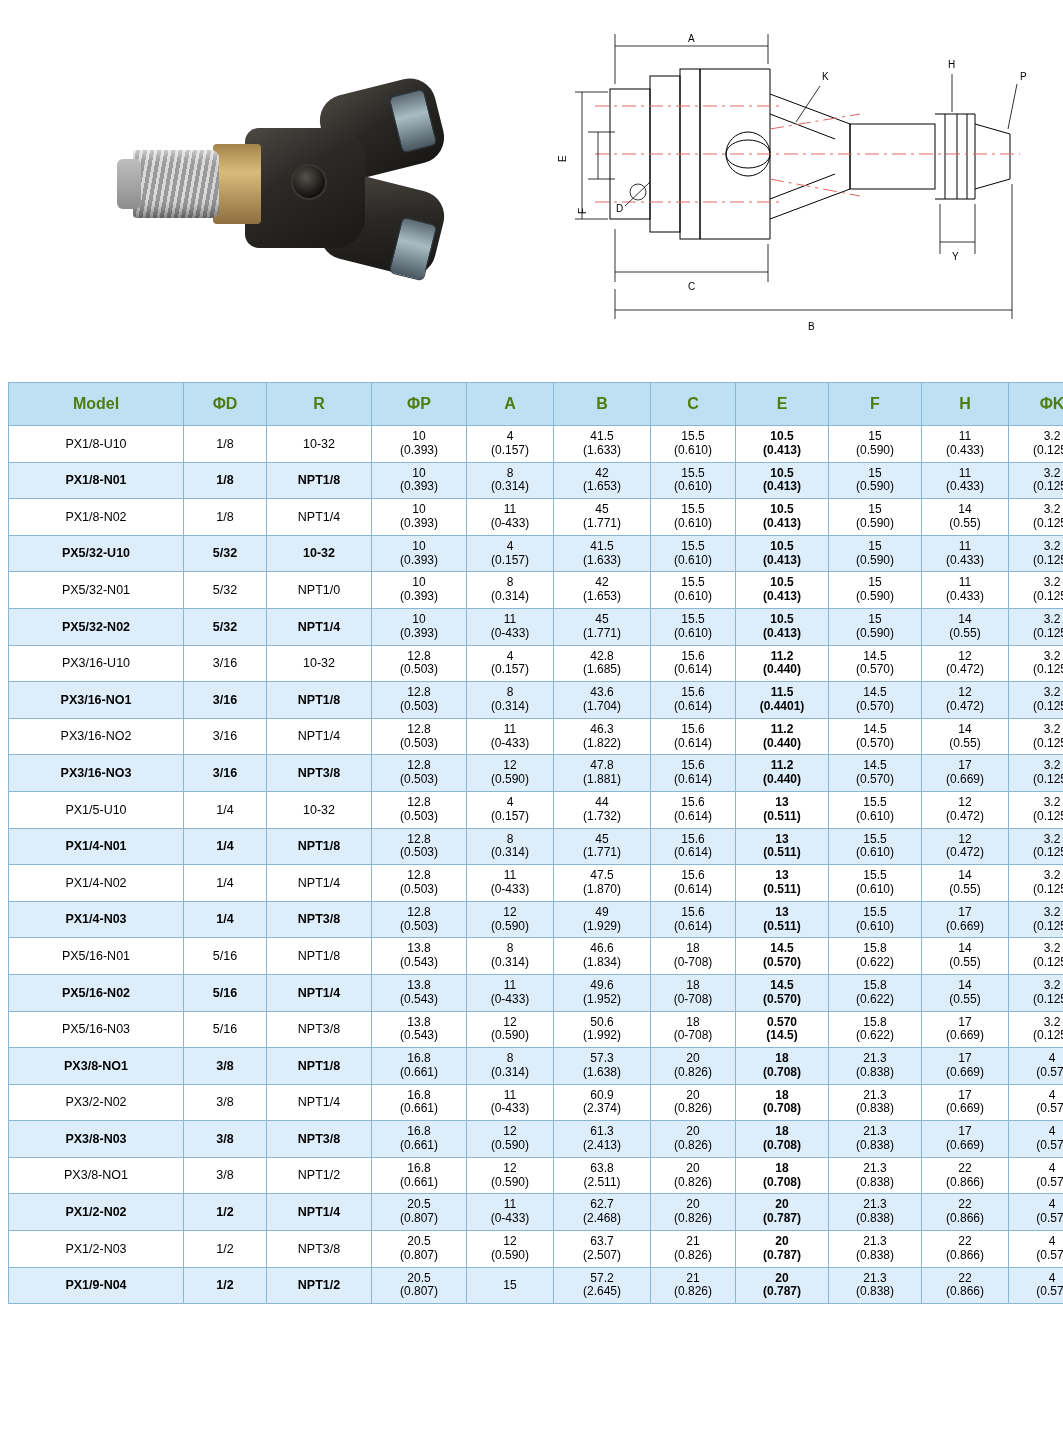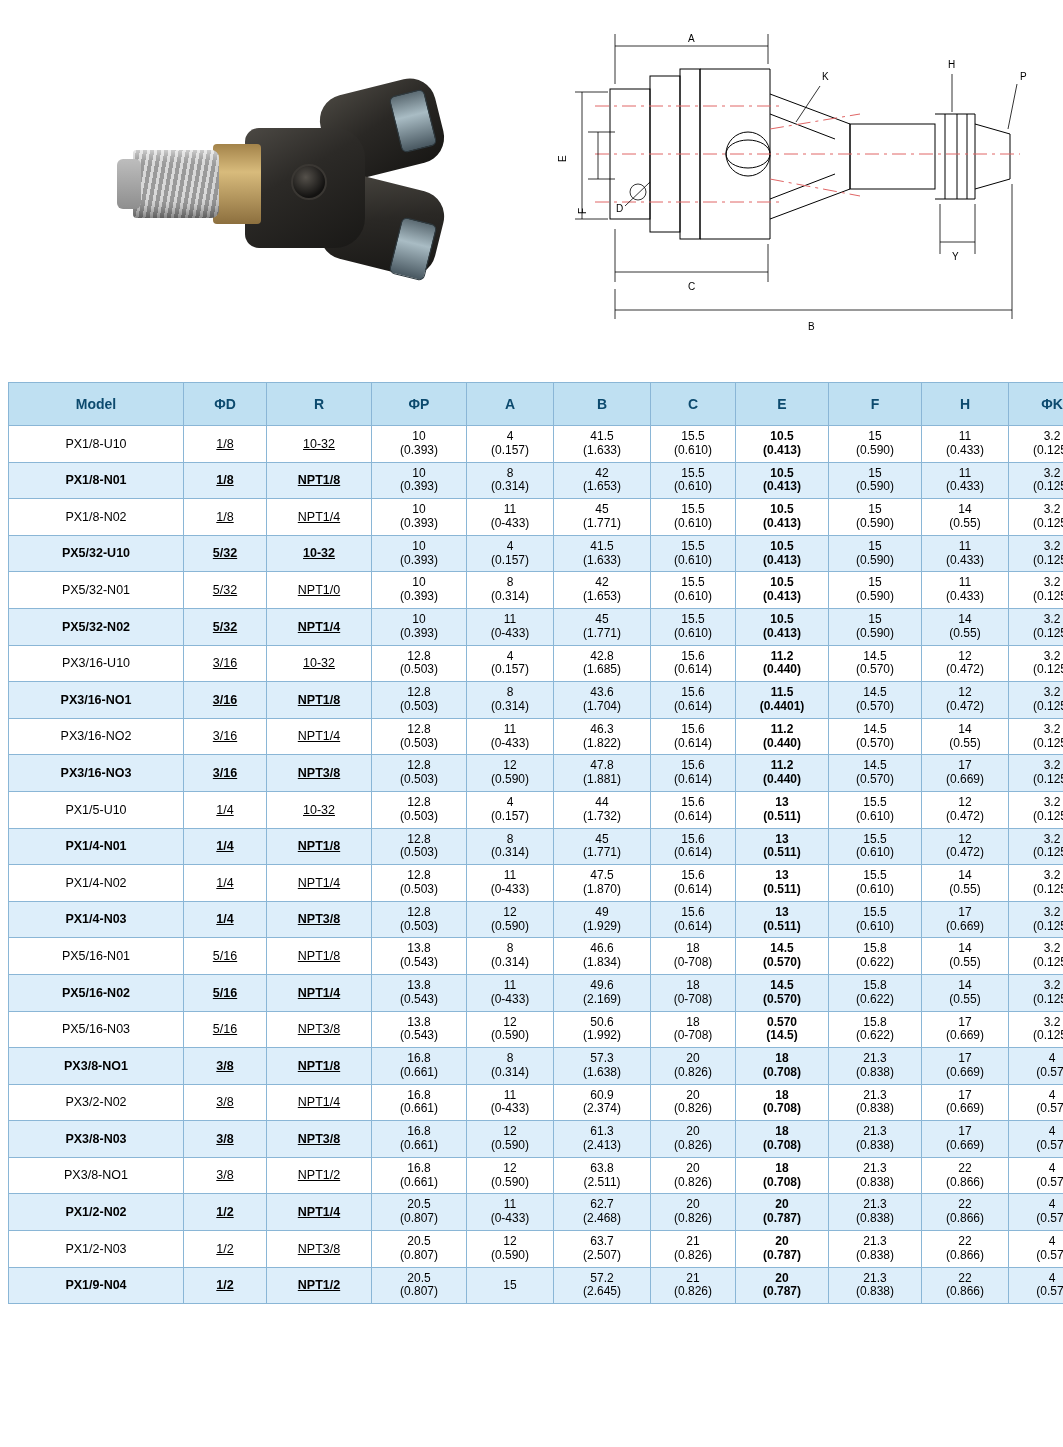--- a/index.html
+++ b/index.html
@@ -139,35 +139,34 @@
   table.spec td {
     border: 1px solid #8ab6d6;
     text-align: center;
     vertical-align: middle;
     font-size: 12px;
     line-height: 1.15;
     padding: 4px 2px;
   }
   table.spec thead th {
     background: #bfe0f2;
-    color: #0c4a6e;
+    color: #4d7c0f;
     font-weight: bold;
-    font-size: 14px;
+    font-size: 16px;
     height: 34px;
   }
   table.spec tbody tr.odd  td { background: #ffffff; }
   table.spec tbody tr.even td { background: #ddeefa; }
   table.spec td.model {
     font-weight: normal;
     font-size: 12.5px;
   }
   table.spec td.sz {
     font-weight: normal;
     font-size: 12.5px;
-    text-decoration: underline;
   }
   table.spec tbody tr.even td.model,
   table.spec tbody tr.even td.sz { font-weight: bold; }
   .v1 { display: block; }
   .v2 { display: block; }
   .c-model { width: 170px; }
   .c-d     { width: 78px; }
   .c-r     { width: 100px; }
   .c-p     { width: 90px; }
   .c-a     { width: 82px; }
@@ -856,21 +855,21 @@
           <td class="c-p">
             <span class="v1">13.8</span>
             <span class="v2">(0.543)</span>
           </td>
           <td class="c-a">
             <span class="v1">11</span>
             <span class="v2">(0-433)</span>
           </td>
           <td class="c-b">
             <span class="v1">49.6</span>
-            <span class="v2">(2.169)</span>
+            <span class="v2">(1.952)</span>
           </td>
           <td class="c-c">
             <span class="v1">18</span>
             <span class="v2">(0-708)</span>
           </td>
           <td class="c-e">
             <span class="v1">14.5</span>
             <span class="v2">(0.570)</span>
           </td>
           <td class="c-f">

